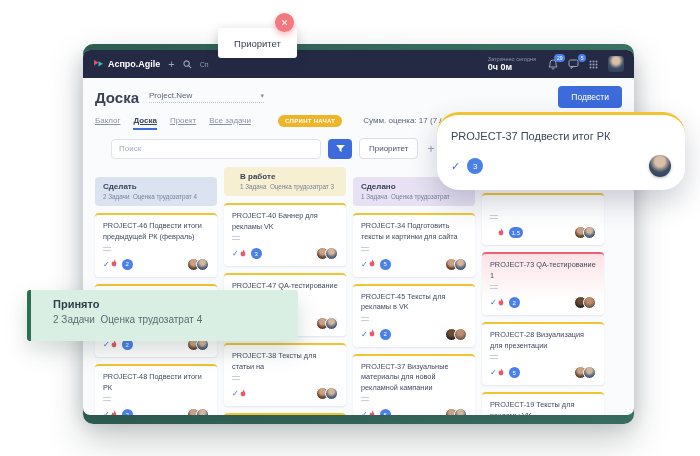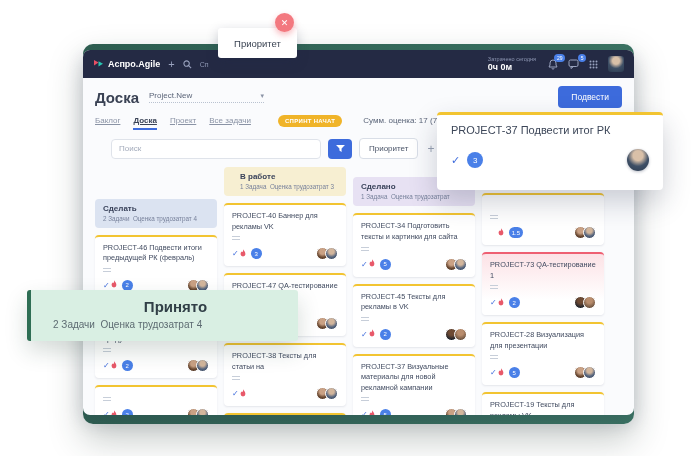--- a/index.html
+++ b/index.html
@@ -92,35 +92,35 @@
   .av.a2{background:radial-gradient(circle at 50% 32%,#d3b69c 28%,#56657e 60%,#39465c 100%);}
   .av.a1.d1{background:radial-gradient(circle at 50% 32%,#6e4a33 30%,#1f232b 75%);}
   .av.a2.d2{background:radial-gradient(circle at 50% 32%,#b98d6d 30%,#6e5440 75%);}
   
   .tooltip{position:absolute;left:218px;top:28px;width:79px;height:30px;background:#fff;border-radius:3px;
     box-shadow:0 4px 12px rgba(30,40,70,.25);display:flex;align-items:center;justify-content:center;
     font-size:9.5px;color:#3a4352;z-index:30;}
   .tooltip-close{position:absolute;left:275px;top:13px;width:19px;height:19px;border-radius:50%;
     background:#f3787f;color:#fff;font-size:9px;display:flex;align-items:center;justify-content:center;
     box-shadow:0 3px 6px rgba(240,100,110,.45);z-index:31;}
-  .ovl-card{position:absolute;left:437px;top:112px;width:226px;height:78px;background:#fff;
-    border-radius:4px;border-top:3px solid #f2c431;box-sizing:border-box;
-    box-shadow:0 12px 28px rgba(30,40,70,.22);padding:9px 14px 10px;z-index:25;}
+  .ovl-card{position:absolute;left:437px;top:112px;width:248px;height:78px;background:#fff;
+    border-radius:22px;border-top:3px solid #f2c431;box-sizing:border-box;
+    box-shadow:0 12px 28px rgba(30,40,70,.22);padding:15px 14px 10px;z-index:25;}
   .ovl-title{font-size:11px;color:#3c4658;}
   .ovl-foot{display:flex;align-items:center;margin-top:13px;}
   .ovl-check{color:#3d6bdc;font-size:11px;font-weight:bold;}
   .ovl-badge{width:16px;height:16px;border-radius:50%;background:#4a80e8;color:#fff;font-size:8px;
     display:inline-flex;align-items:center;justify-content:center;margin-left:7px;}
   .ovl-av{margin-left:auto;width:22px;height:22px;border-radius:50%;
     background:radial-gradient(circle at 50% 30%,#d9c0a8 26%,#3e4f66 56%,#2b3a4e 100%);
     box-shadow:0 1px 3px rgba(30,40,70,.3);}
   .accepted{position:absolute;left:27px;top:290px;width:271px;height:51px;background:#d9efe3;
     border-left:4px solid #2e6e54;border-radius:3px;box-sizing:border-box;
     box-shadow:0 10px 22px rgba(30,60,45,.18);padding:8px 0 0 22px;z-index:20;}
-  .acc-title{font-size:15px;font-weight:bold;color:#313f47;margin-bottom:4px;text-align:center;}
+  .acc-title{font-size:11px;font-weight:bold;color:#313f47;margin-bottom:4px;}
   .acc-sub{font-size:10px;color:#5d6b72;}
 </style>
 </head>
 <body>
 
 <div class="backdrop"></div>
 
 <div class="window">
 
   <div class="navbar">
@@ -243,20 +243,21 @@
                 </svg>
       </span>
       <span class="badge">2</span>
       <span class="avs">
         <i class="av a1"></i>
         <i class="av a2"></i>
       </span>
     </div>
   </div>
           <div class="card">
+    <div class="ct">PROJECT-48 Подвести итоги РК</div>
     <div class="desc"></div>
     <div class="cfoot">
       <span class="check">✓</span>
       <span class="flame" hidden="">
         <svg width="8" height="10" viewBox="0 0 10 12">
                   <path d="M5 0c1 2 3 3 3 6a3 3 0 1 1-6 0c0-1.5.6-2.2 1.4-3C3.8 4 5.6 3.4 5 0z" fill="#e8596a"></path>
                 </svg>
       </span>
       <span class="badge">2</span>
       <span class="avs">

